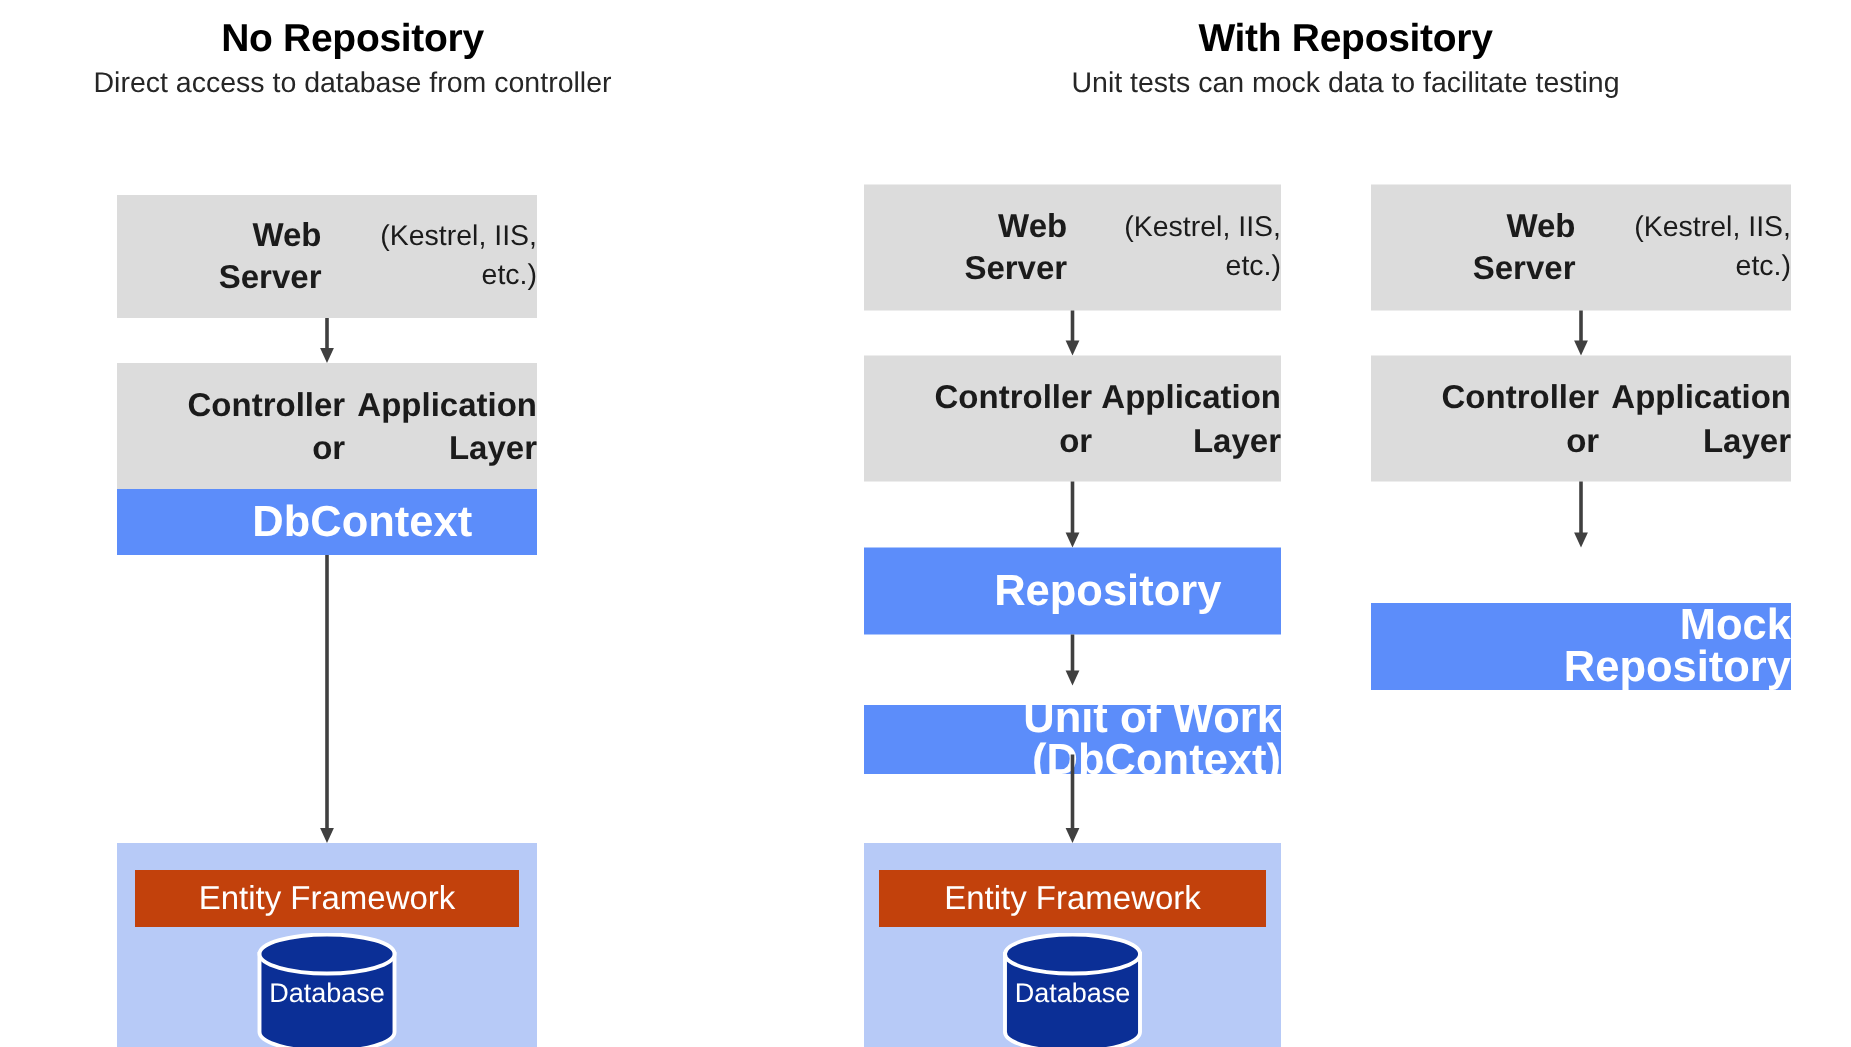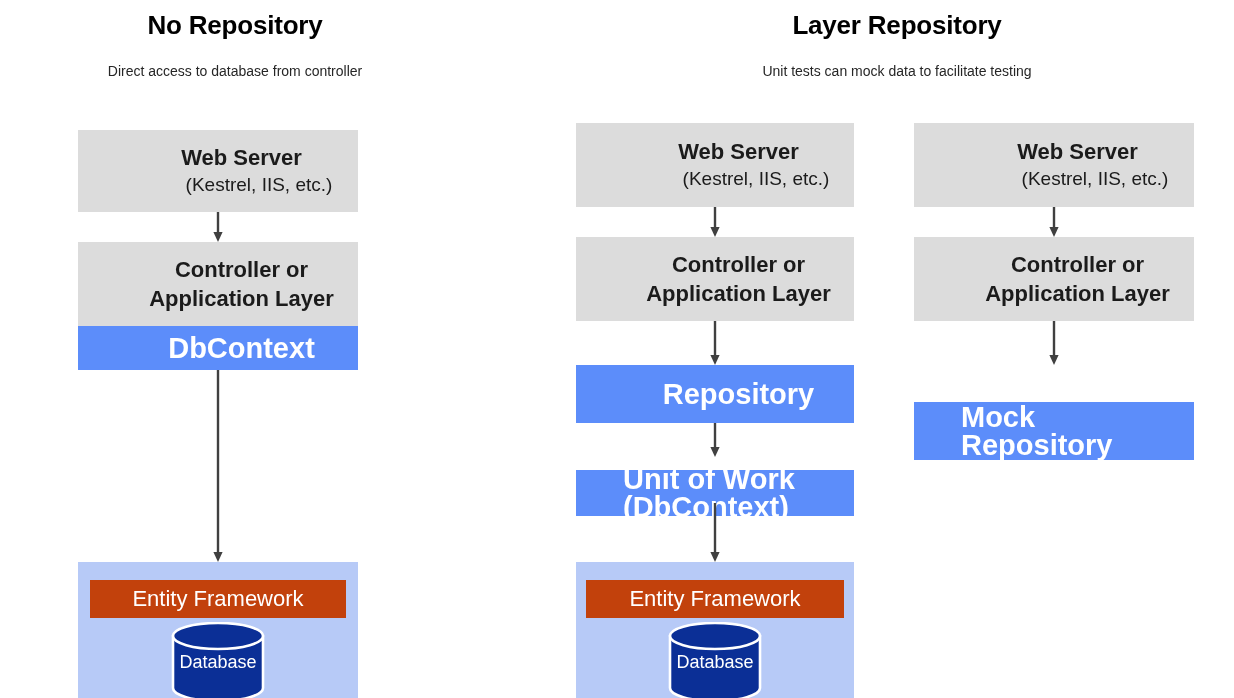--- a/index.html
+++ b/index.html
@@ -28,39 +28,38 @@
     text-align: center;
   }
   .col-head .title {
     font-size: 26px;
     font-weight: bold;
     line-height: 34px;
     color: #000000;
     letter-spacing: -0.2px;
   }
   .col-head .subtitle {
-    font-size: 14px;
+    font-size: 19px;
     font-weight: normal;
     line-height: 27px;
     color: #262626;
-    margin-top: 16px;
   }
 
   #head-left  { left: 0px;   top: 8px;  width: 470px; }
   #head-right { left: 560px; top: 8px;  width: 674px; }
 
   
   .box {
     position: absolute;
     box-sizing: border-box;
     display: flex;
-    flex-direction: column;
+    flex-direction: row;
     align-items: center;
     justify-content: center;
-    text-align: left;
+    text-align: right;
     padding-left: 47px;
   }
 
   .box-gray {
     background: #dcdcdc;
     color: #1b1b1b;
   }
   .box-gray .line1 {
     font-size: 22px;
     font-weight: bold;
@@ -131,21 +130,21 @@
 <body>
 
 <div class="canvas">
 
   <div class="col-head" id="head-left">
     <div class="title">No Repository</div>
     <div class="subtitle">Direct access to database from controller</div>
   </div>
 
   <div class="col-head" id="head-right">
-    <div class="title">Layer Repository</div>
+    <div class="title">With Repository</div>
     <div class="subtitle">Unit tests can mock data to facilitate testing</div>
   </div>
 
   <div class="box box-gray" style="left:78px; top:130px; width:280px; height:82px;">
     <div class="line1">Web Server</div>
     <div class="line2">(Kestrel, IIS, etc.)</div>
   </div>
 
   <div class="arrow" style="left:210px; top:212px; width:16px; height:30px;">
     <svg width="16" height="30" viewBox="0 0 16 30">

